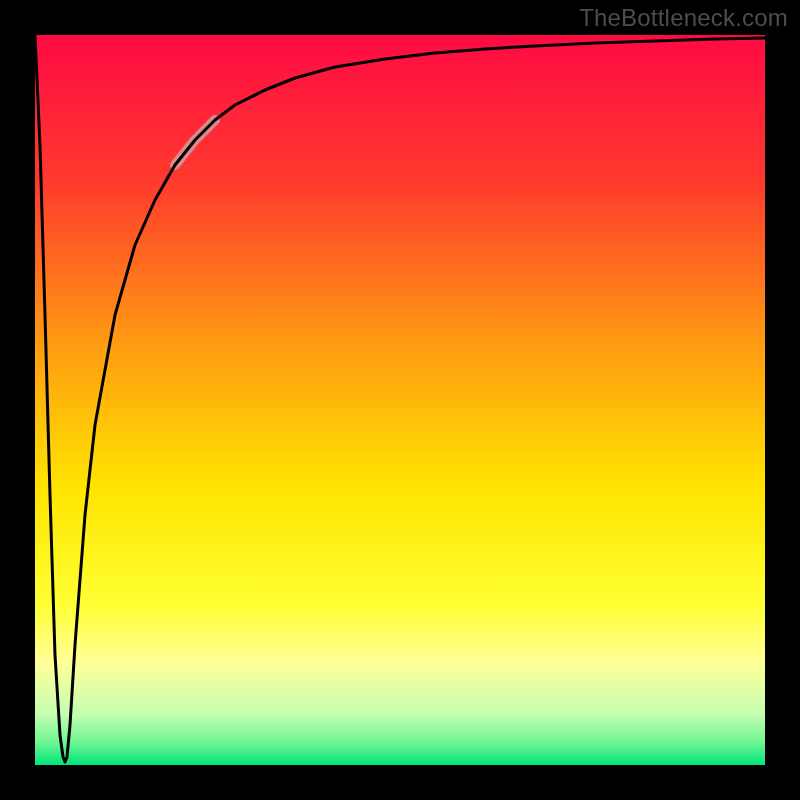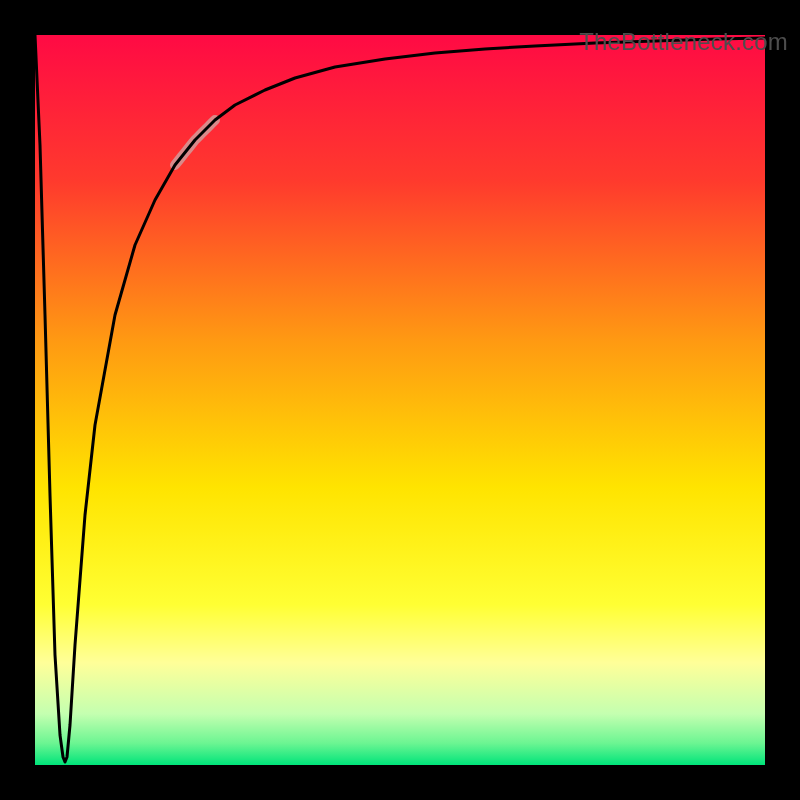--- a/index.html
+++ b/index.html
@@ -19,21 +19,20 @@
   }
   .watermark {
     position: absolute;
     top: 4px;
     right: 12px;
     color: #4d4d4d;
     font-size: 24px;
     font-weight: 400;
     letter-spacing: 0.2px;
     z-index: 10;
-    margin-top: 24px;
   }
   .plot-area {
     position: absolute;
     left: 35px;
     top: 35px;
     width: 730px;
     height: 730px;
     overflow: hidden;
   }
   .gradient-bg {

